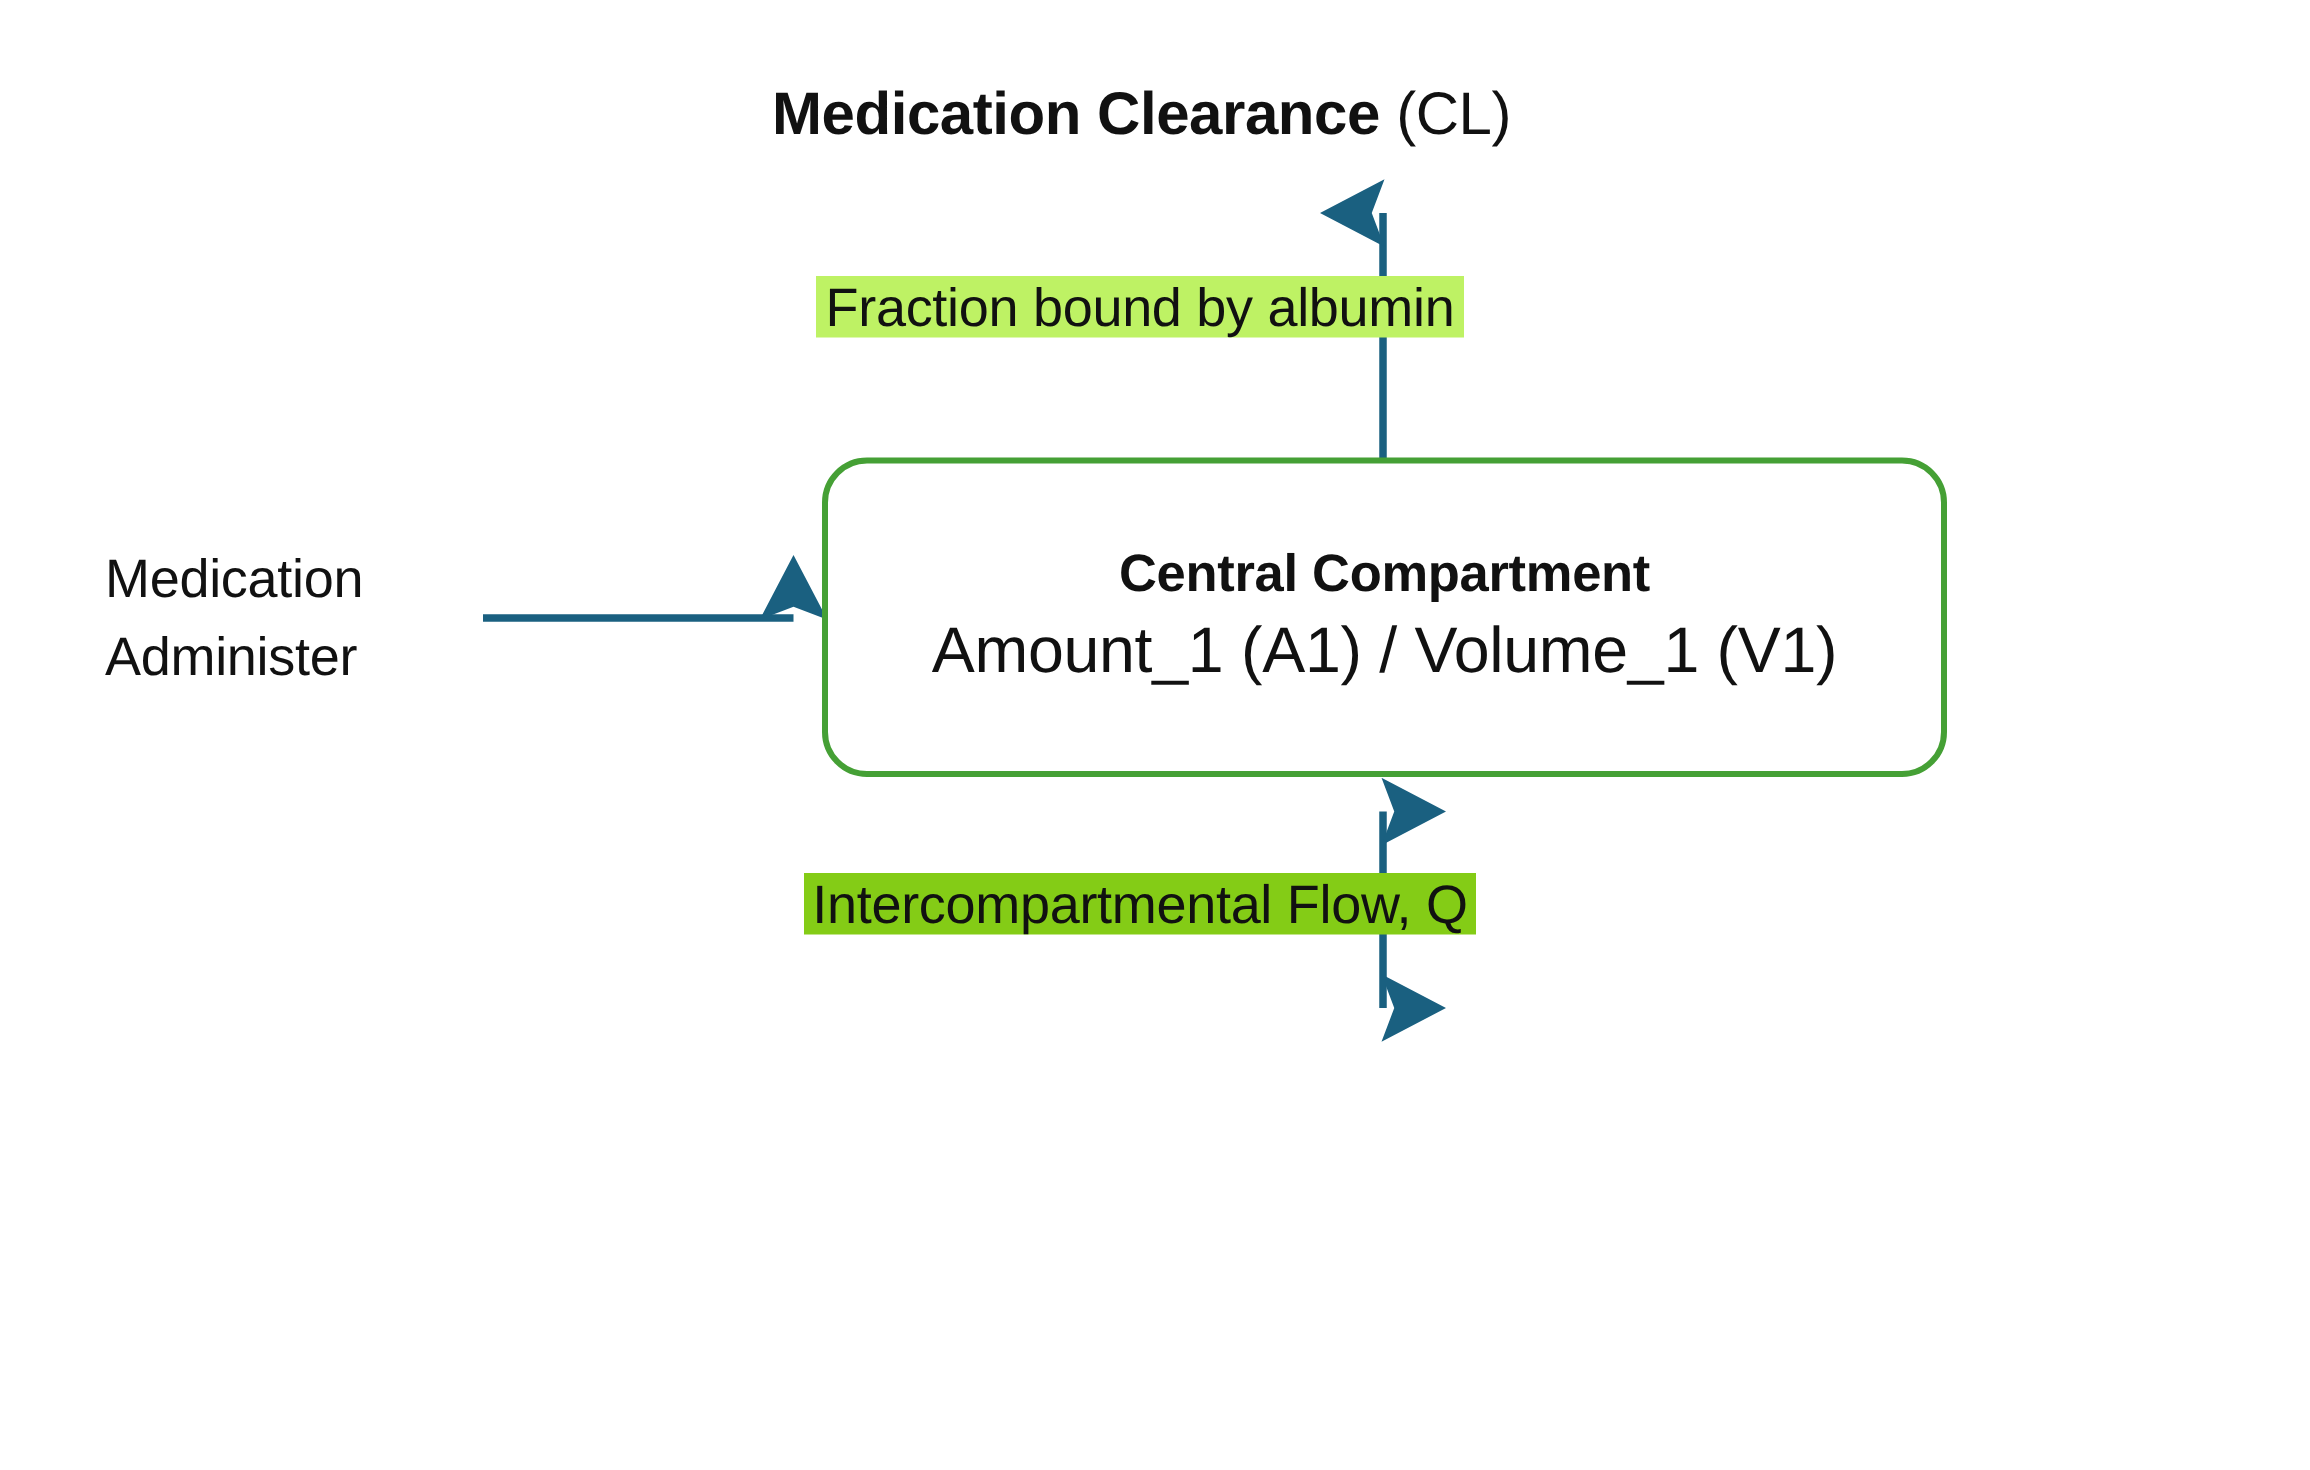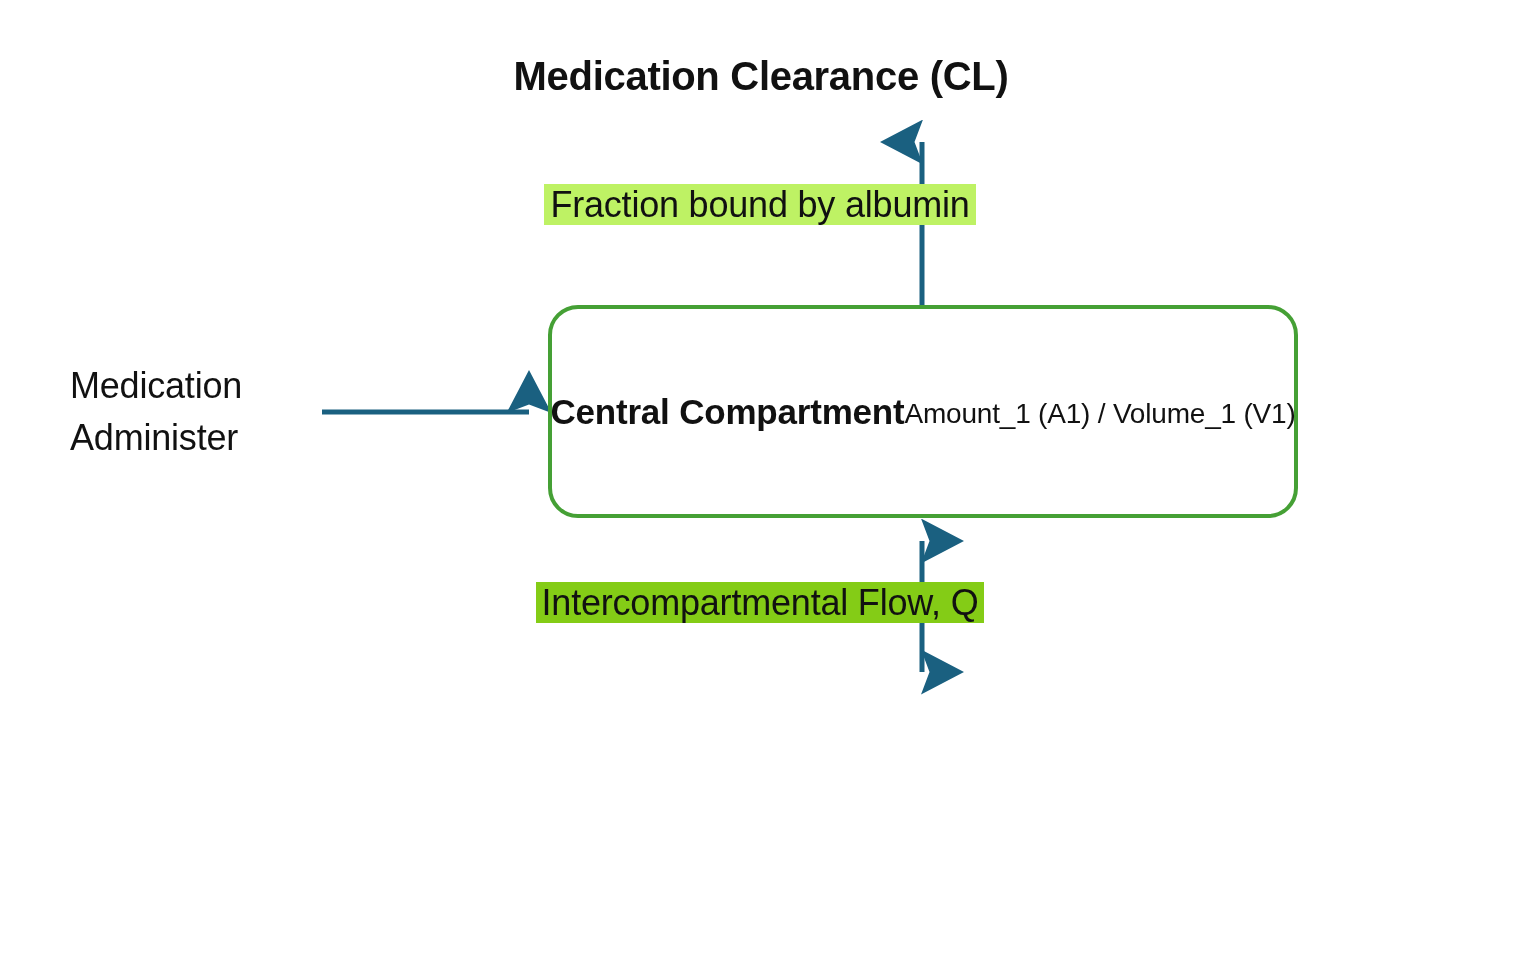--- a/index.html
+++ b/index.html
@@ -28,21 +28,21 @@
     pointer-events: none;
   }
   
   .compartment {
     position: absolute;
     box-sizing: border-box;
     border: 4px solid #45a035;
     border-radius: 30px;
     background: #ffffff;
     display: flex;
-    flex-direction: row;
+    flex-direction: column;
     align-items: center;
     justify-content: center;
   }
   #central-compartment {
     left: 548px;
     top: 305px;
     width: 750px;
     height: 213px;
   }
   #peripheral-compartment {
@@ -54,21 +54,21 @@
   .compartment-title {
     font-size: 35px;
     font-weight: bold;
     line-height: 1.2;
     letter-spacing: -0.2px;
     color: #111111;
     text-align: center;
     white-space: nowrap;
   }
   .compartment-sub {
-    font-size: 28px;
+    font-size: 43px;
     font-weight: normal;
     line-height: 1.25;
     letter-spacing: -0.2px;
     color: #111111;
     text-align: right;
     white-space: nowrap;
     margin-top: 4px;
   }
   
   .label {
@@ -80,21 +80,21 @@
     left: 0;
     top: 52px;
     width: 1540px;
     text-align: center;
     font-size: 40px;
     line-height: 1.2;
     letter-spacing: -0.3px;
     transform: translateX(-15px);
   }
   #diagram-title .strong { font-weight: bold; margin-left: 12px; }
-  #diagram-title .light  { font-weight: bold; }
+  #diagram-title .light  { font-weight: normal; }
 
   #clearance-edge-label {
     left: 0;
     top: 183px;
     width: 1540px;
     text-align: center;
     font-size: 36px;
     line-height: 1.2;
     letter-spacing: -0.2px;
     transform: translateX(-10px);

